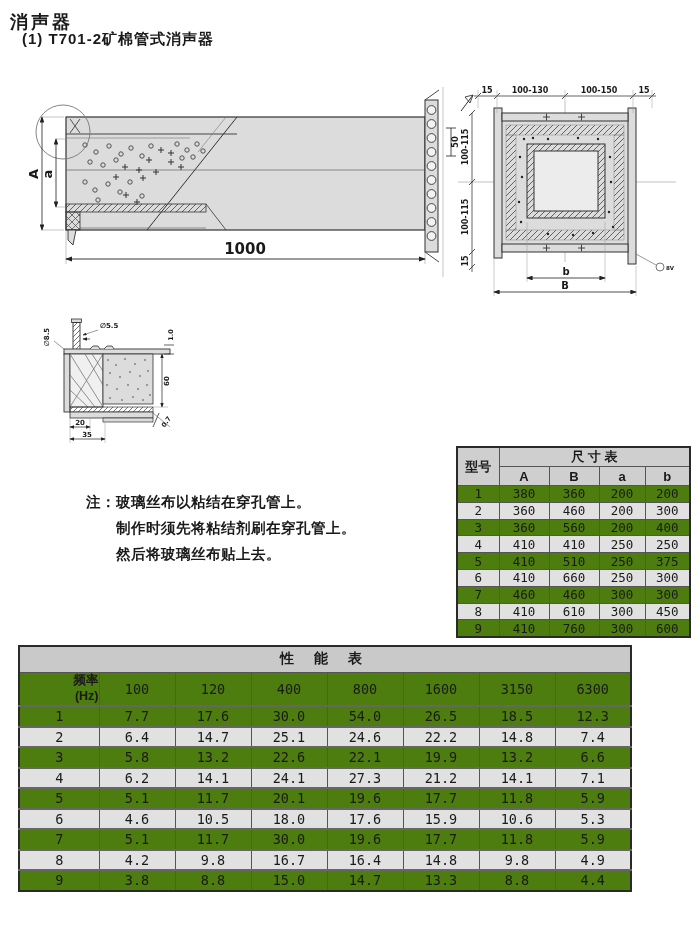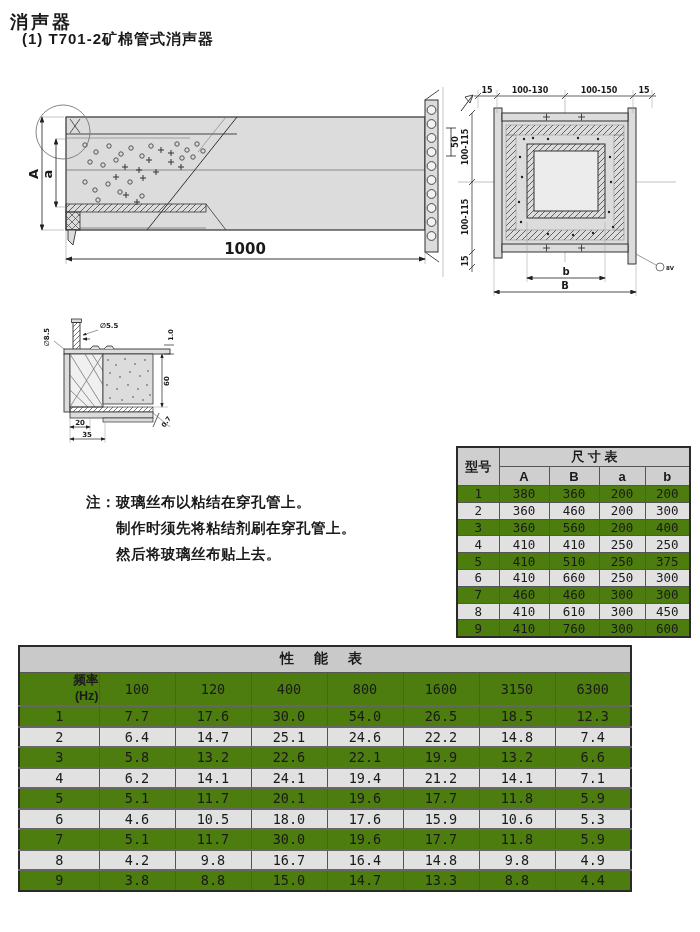--- a/index.html
+++ b/index.html
@@ -510,21 +510,21 @@
         <td>19.9</td>
         <td>13.2</td>
         <td>6.6</td>
       </tr>
 
       <tr>
         <td>4</td>
         <td>6.2</td>
         <td>14.1</td>
         <td>24.1</td>
-        <td>19.4</td>
+        <td>27.3</td>
         <td>21.2</td>
         <td>14.1</td>
         <td>7.1</td>
       </tr>
 
       <tr>
         <td>5</td>
         <td>5.1</td>
         <td>11.7</td>
         <td>20.1</td>

